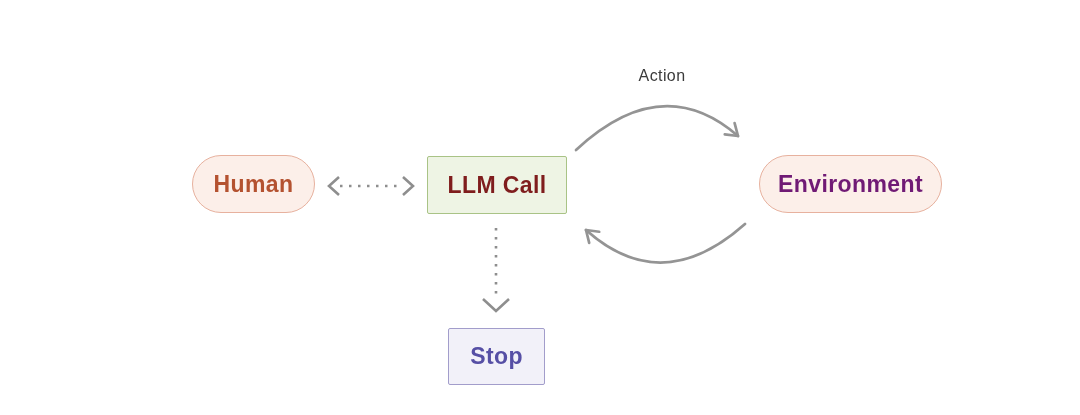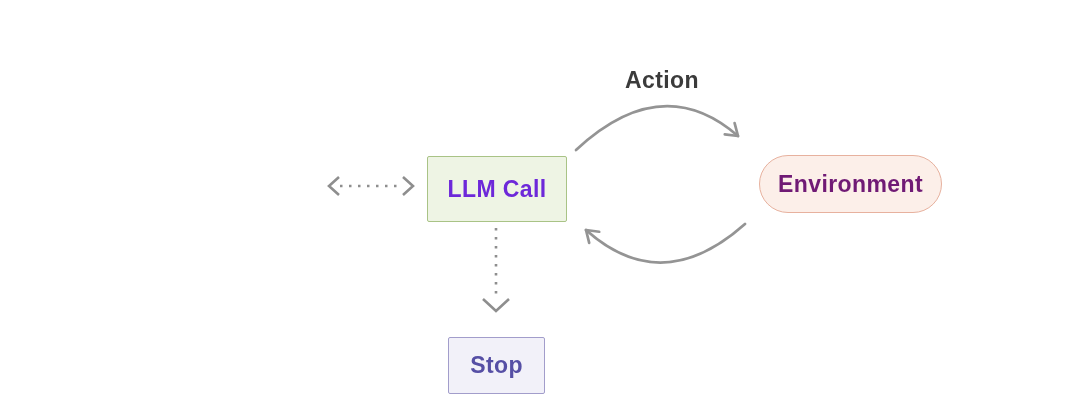--- a/index.html
+++ b/index.html
@@ -33,47 +33,46 @@
     letter-spacing: 0.4px;
   }
   .node-human {
     left: 192px; top: 155px; width: 123px; height: 58px;
     background: #fcefe9;
     border: 1.5px solid #e7b19e;
     border-radius: 29px;
     color: #b45230;
   }
   .node-llm-call {
-    left: 427px; top: 156px; width: 140px; height: 66px;
+    left: 427px; top: 156px; width: 140px; height: 58px;
     background: #eef4e4;
     border: 1.5px solid #a9c386;
     border-radius: 2px;
-    color: #6d28d9;
+    color: #7f1d1d;
   }
   .node-environment {
     left: 759px; top: 155px; width: 183px; height: 58px;
     background: #fcefe9;
     border: 1.5px solid #e7b19e;
     border-radius: 29px;
     color: #701a75;
   }
   .node-stop {
     left: 448px; top: 328px; width: 97px; height: 57px;
     background: #f2f1f9;
     border: 1.5px solid #a29dcb;
     border-radius: 2px;
     color: #564fa5;
-    margin-top: 9px;
   }
   .edge-label {
     position: absolute;
     width: 140px;
     text-align: center;
-    font-size: 23px;
-    font-weight: bold;
+    font-size: 16px;
+    font-weight: normal;
     color: #3b3b3b;
     letter-spacing: 0.4px;
   }
   .edge-label-action { left: 592px; top: 67px; }
   .edge-label-feedback { left: 593px; top: 276px; }
 </style>
 </head>
 <body>
 
 <div class="canvas">
@@ -94,20 +93,23 @@
       <polyline points="339,177 329,186 339,195"></polyline>
       <polyline points="403,177 413,186 403,195"></polyline>
     </g>
 
     <g stroke="#8e8e8e" stroke-width="2.6" fill="none">
       <line x1="496" y1="228" x2="496" y2="296" stroke-dasharray="2.5 6.5"></line>
       <polyline points="483,299 496,311 509,299"></polyline>
     </g>
   </svg>
 
+  <div class="node node-human">
+    <span>Human</span>
+  </div>
 
   <div class="node node-llm-call">
     <span>LLM Call</span>
   </div>
 
   <div class="node node-environment">
     <span>Environment</span>
   </div>
 
   <div class="node node-stop">

